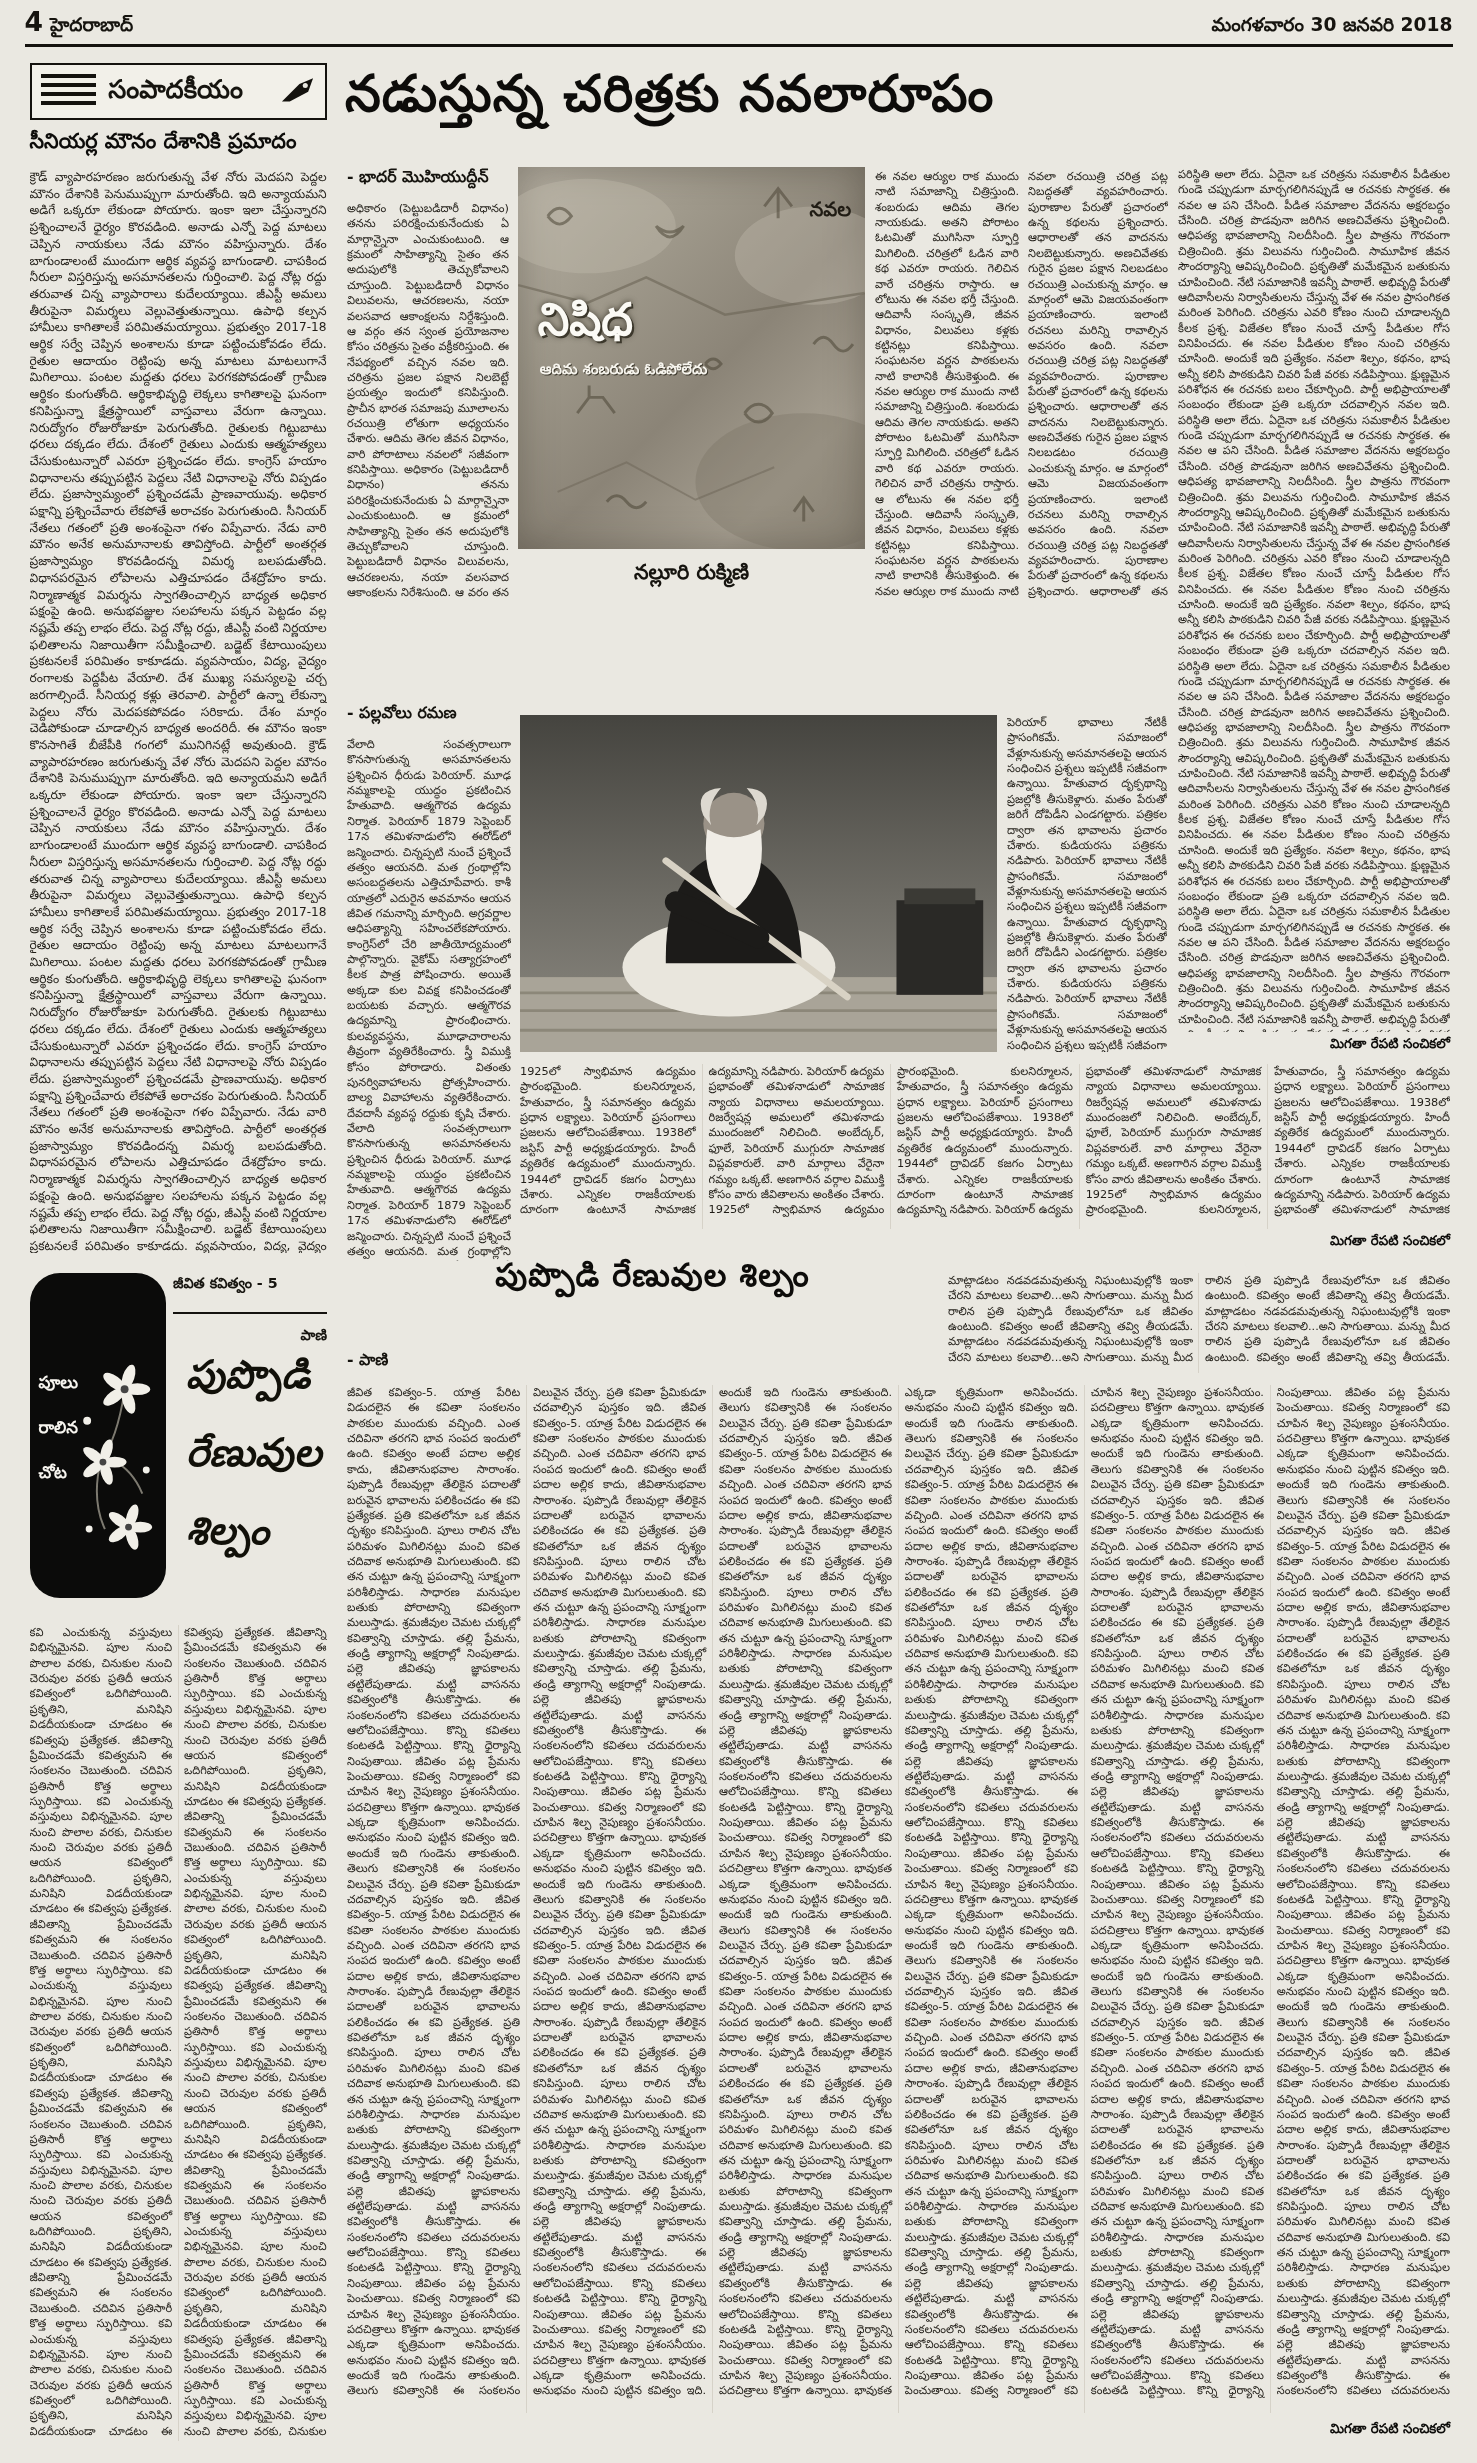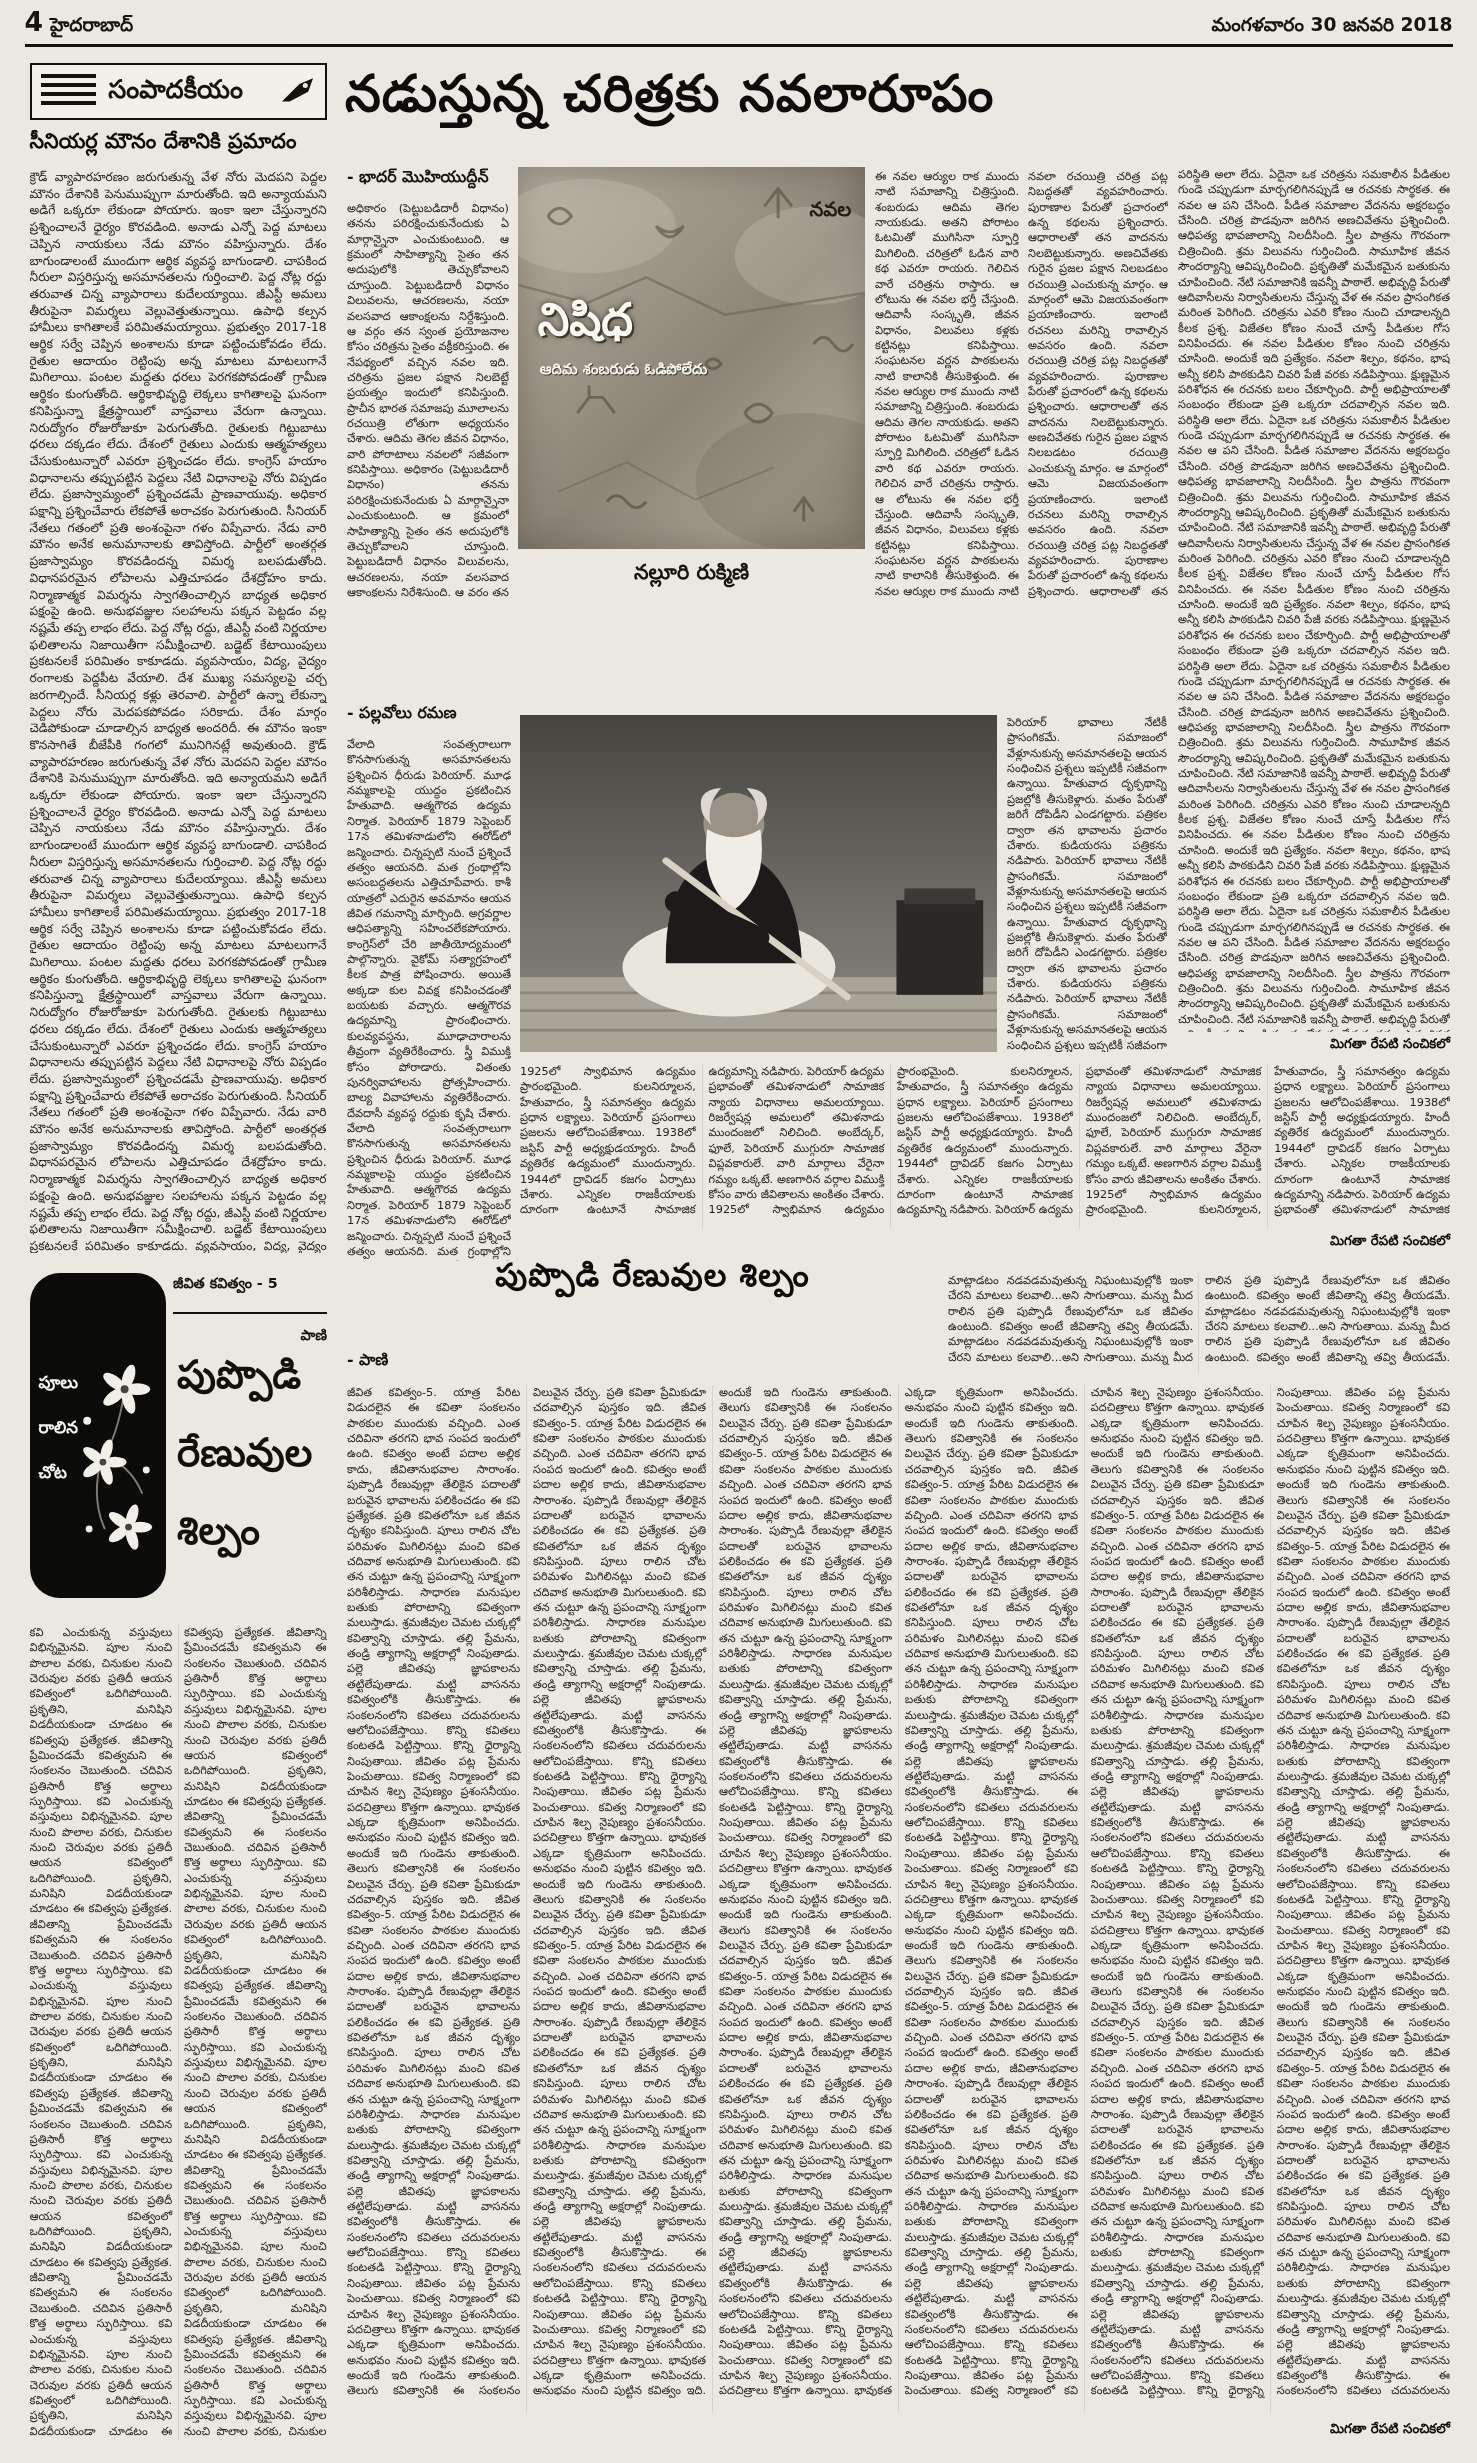--- a/index.html
+++ b/index.html
@@ -173,21 +173,21 @@
     <div style="position:absolute; left:8.9px; top:99px; color:#f6f4ee; font-size:16.7px; font-weight:800;">పూలు</div>
     <div style="position:absolute; left:8.9px; top:144px; color:#f6f4ee; font-size:16.7px; font-weight:800;">రాలిన</div>
     <div style="position:absolute; left:8.9px; top:189px; color:#f6f4ee; font-size:16.7px; font-weight:800;">చోట</div>
   </div>
 
   <div class="abs" style="left:173px; top:1275px; width:154px;">
     <div style="font-size:14.3px; font-weight:800; border-bottom:2px solid #14120e; padding-bottom:17px;">జీవిత కవిత్వం - 5</div>
     <div style="font-size:14.3px; font-weight:800; text-align:right; margin-top:13px;">పాణి</div>
   </div>
 
-  <div class="abs" style="left:177px; top:1336px; width:158px;">
+  <div class="abs" style="left:186px; top:1336px; width:158px;font-style:italic;">
     <div style="font-size:39px; font-weight:800; line-height:2.0; color:#111009;">పుప్పొడి</div>
     <div style="font-size:39px; font-weight:800; line-height:2.0; color:#111009;">రేణువుల</div>
     <div style="font-size:39px; font-weight:800; line-height:2.0; color:#111009;">శిల్పం</div>
   </div>
 
   <div class="abs headline" style="left:347px; top:1257px; width:611px; font-size:32px; letter-spacing:1px;text-align:center;">పుప్పొడి రేణువుల శిల్పం</div>
 
   <div class="abs byline" style="left:347px; top:1350px;">- పాణి</div>
 
   <div class="abs body-text cols-2" style="left:948px; top:1273px; width:502px; height:100px;">మాట్లాడటం నడవడమవుతున్న నిఘంటువుల్లోకి ఇంకా చేరని మాటలు కలవాలి...అని సాగుతాయి. మన్ను మీద రాలిన ప్రతి పుప్పొడి రేణువులోనూ ఒక జీవితం ఉంటుంది. కవిత్వం అంటే జీవితాన్ని తవ్వి తీయడమే. మాట్లాడటం నడవడమవుతున్న నిఘంటువుల్లోకి ఇంకా చేరని మాటలు కలవాలి...అని సాగుతాయి. మన్ను మీద రాలిన ప్రతి పుప్పొడి రేణువులోనూ ఒక జీవితం ఉంటుంది. కవిత్వం అంటే జీవితాన్ని తవ్వి తీయడమే. మాట్లాడటం నడవడమవుతున్న నిఘంటువుల్లోకి ఇంకా చేరని మాటలు కలవాలి...అని సాగుతాయి. మన్ను మీద రాలిన ప్రతి పుప్పొడి రేణువులోనూ ఒక జీవితం ఉంటుంది. కవిత్వం అంటే జీవితాన్ని తవ్వి తీయడమే. మాట్లాడటం నడవడమవుతున్న నిఘంటువుల్లోకి ఇంకా చేరని మాటలు కలవాలి...అని సాగుతాయి. మన్ను మీద రాలిన ప్రతి పుప్పొడి రేణువులోనూ ఒక జీవితం ఉంటుంది. కవిత్వం అంటే జీవితాన్ని తవ్వి తీయడమే.</div>

